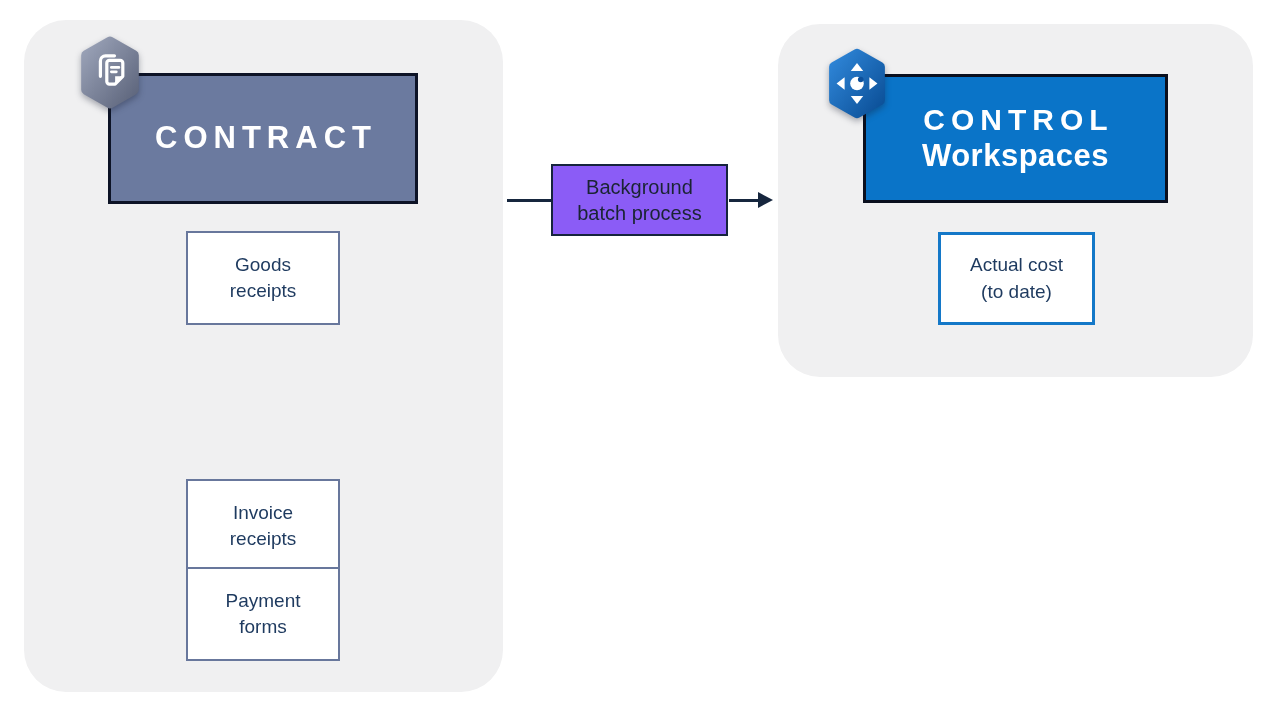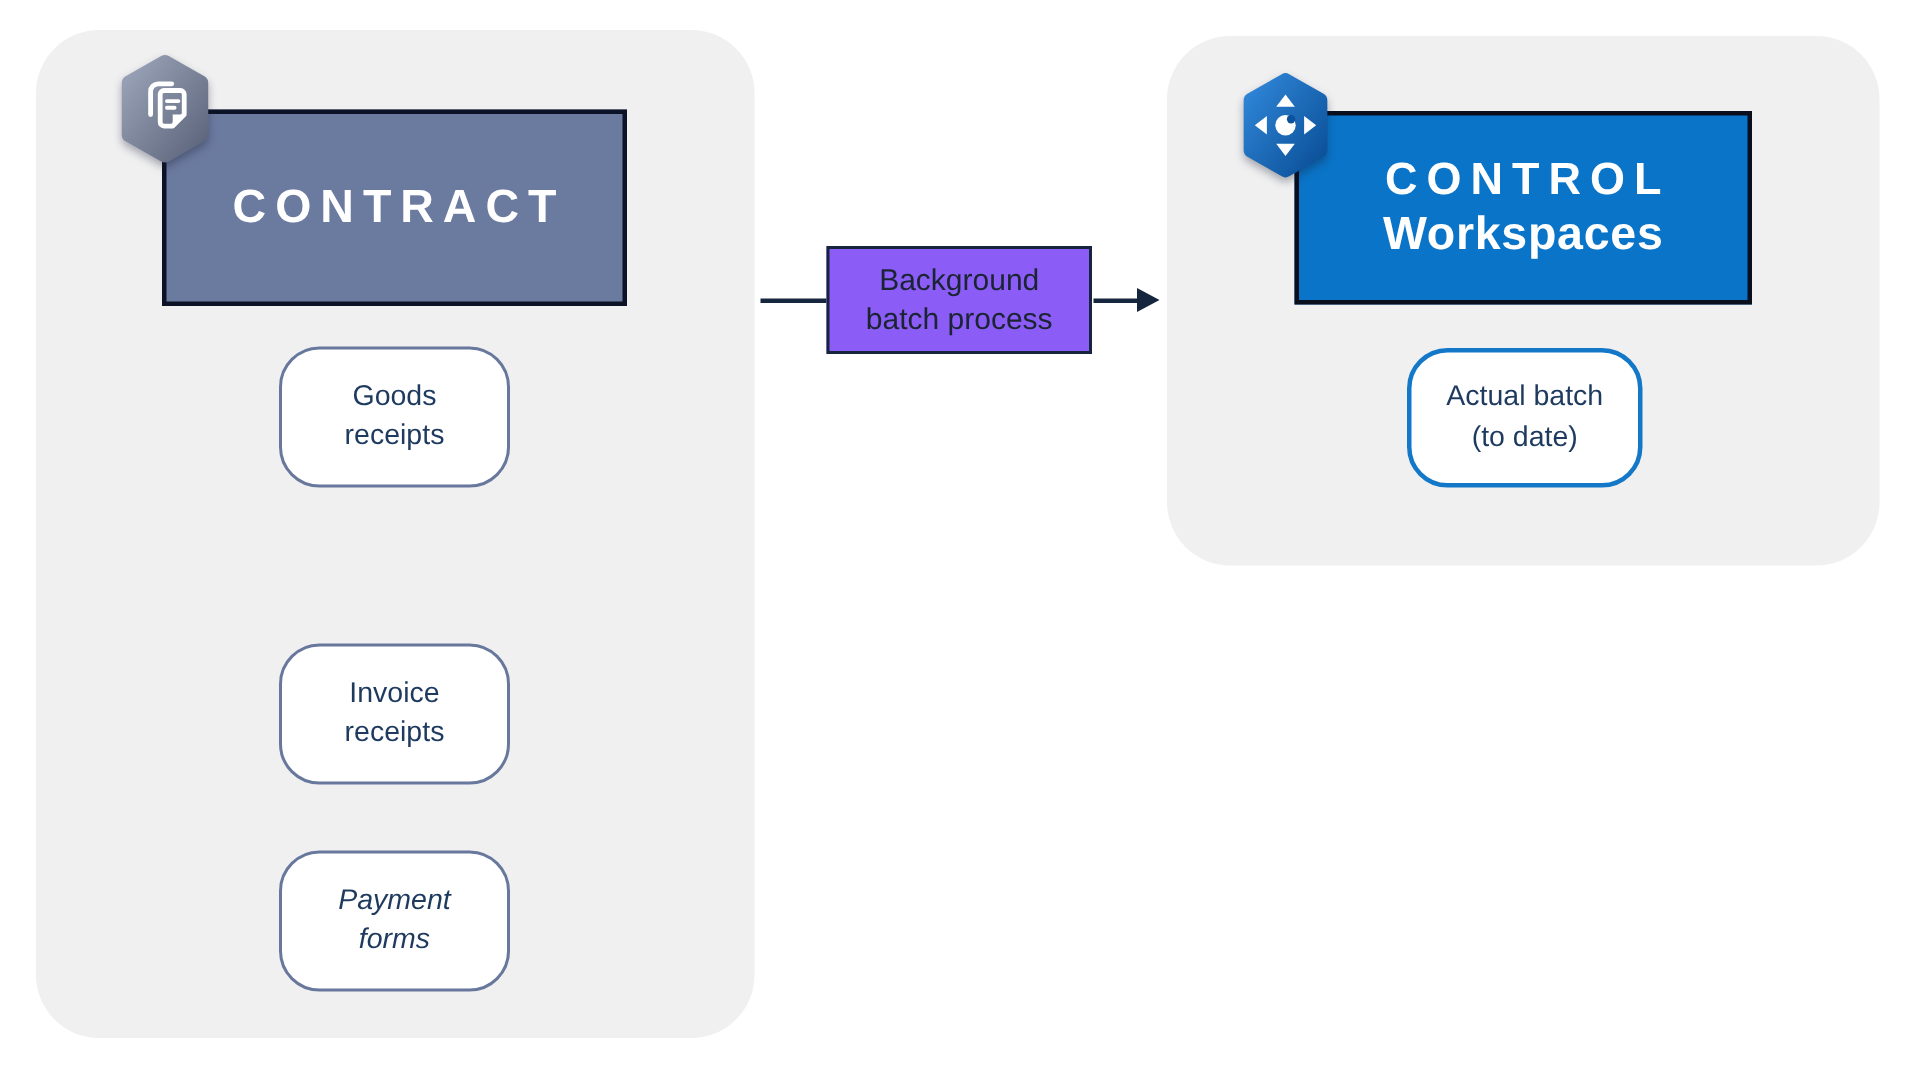--- a/index.html
+++ b/index.html
@@ -65,30 +65,29 @@
     box-sizing: border-box;
     background: #ffffff;
     display: flex;
     align-items: center;
     justify-content: center;
     text-align: center;
     white-space: pre-line;
     font-size: 19px;
     line-height: 1.38;
     color: var(--item-text, #1e3a5f);
-    border-radius: 27px;
   }
   .left-item {
     left: 186px; width: 154px; height: 94px;
     border: 2px solid var(--item-border, #68779c);
   }
   #item-goods    { top: 231px; }
   #item-accruals { top: 342px; }
-  #item-invoice  { top: 429px; text-align: center; }
-  #item-payment  { top: 567px; font-style: italic; }
+  #item-invoice  { top: 479px; text-align: center; }
+  #item-payment  { top: 567px; }
 
   #item-actual-cost {
     left: 938px; top: 232px; width: 157px; height: 93px;
     border: 3px solid var(--actual-cost-border, #1478c8);
   }
 
   #connector-box {
     position: absolute;
     left: 551px; top: 164px; width: 177px; height: 72px;
     box-sizing: border-box;
@@ -195,16 +194,16 @@
       <polygon points="50,9 87,30 87,84 50,105 13,84 13,30" fill="url(#gradControl)" stroke="url(#gradControl)" stroke-width="16" stroke-linejoin="round"></polygon>
       <polygon points="50,24 60,37 40,37" fill="#ffffff"></polygon>
       <polygon points="50,90 60,77 40,77" fill="#ffffff"></polygon>
       <polygon points="17,57 30,47 30,67" fill="#ffffff"></polygon>
       <polygon points="83,57 70,47 70,67" fill="#ffffff"></polygon>
       <circle cx="50" cy="57" r="11" fill="#ffffff"></circle>
       <circle cx="56" cy="50.5" r="4.5" fill="#0d509b"></circle>
     </svg>
   </div>
 
-  <div class="item-box" id="item-actual-cost">Actual batch
+  <div class="item-box" id="item-actual-cost">Actual cost
 (to date)</div>
 
 </div>
 
 </body></html>

